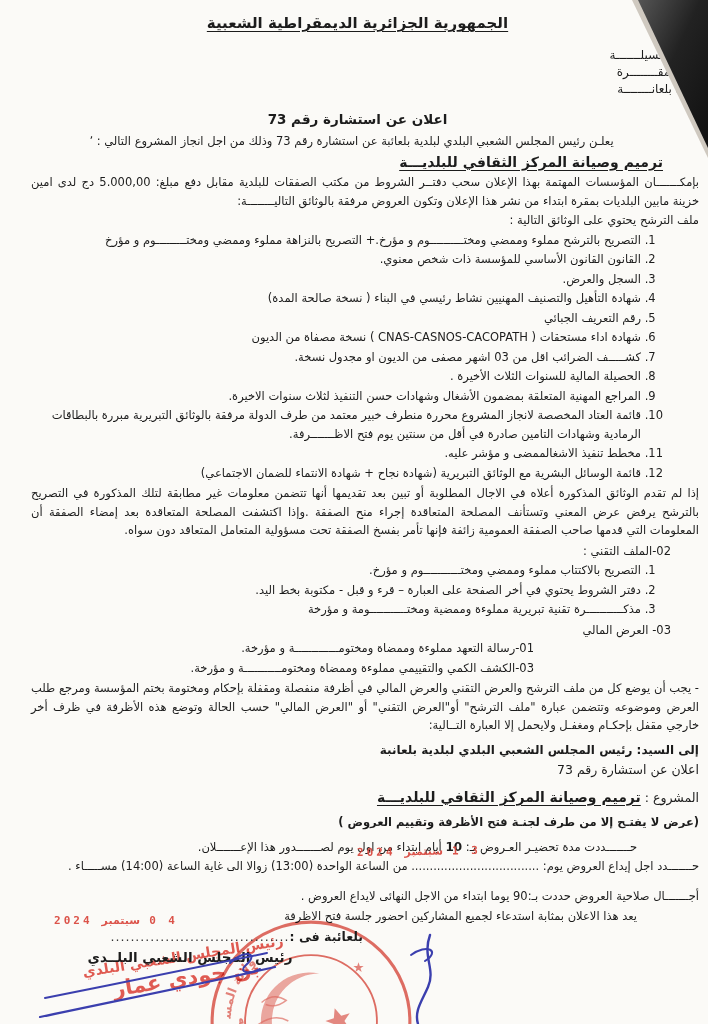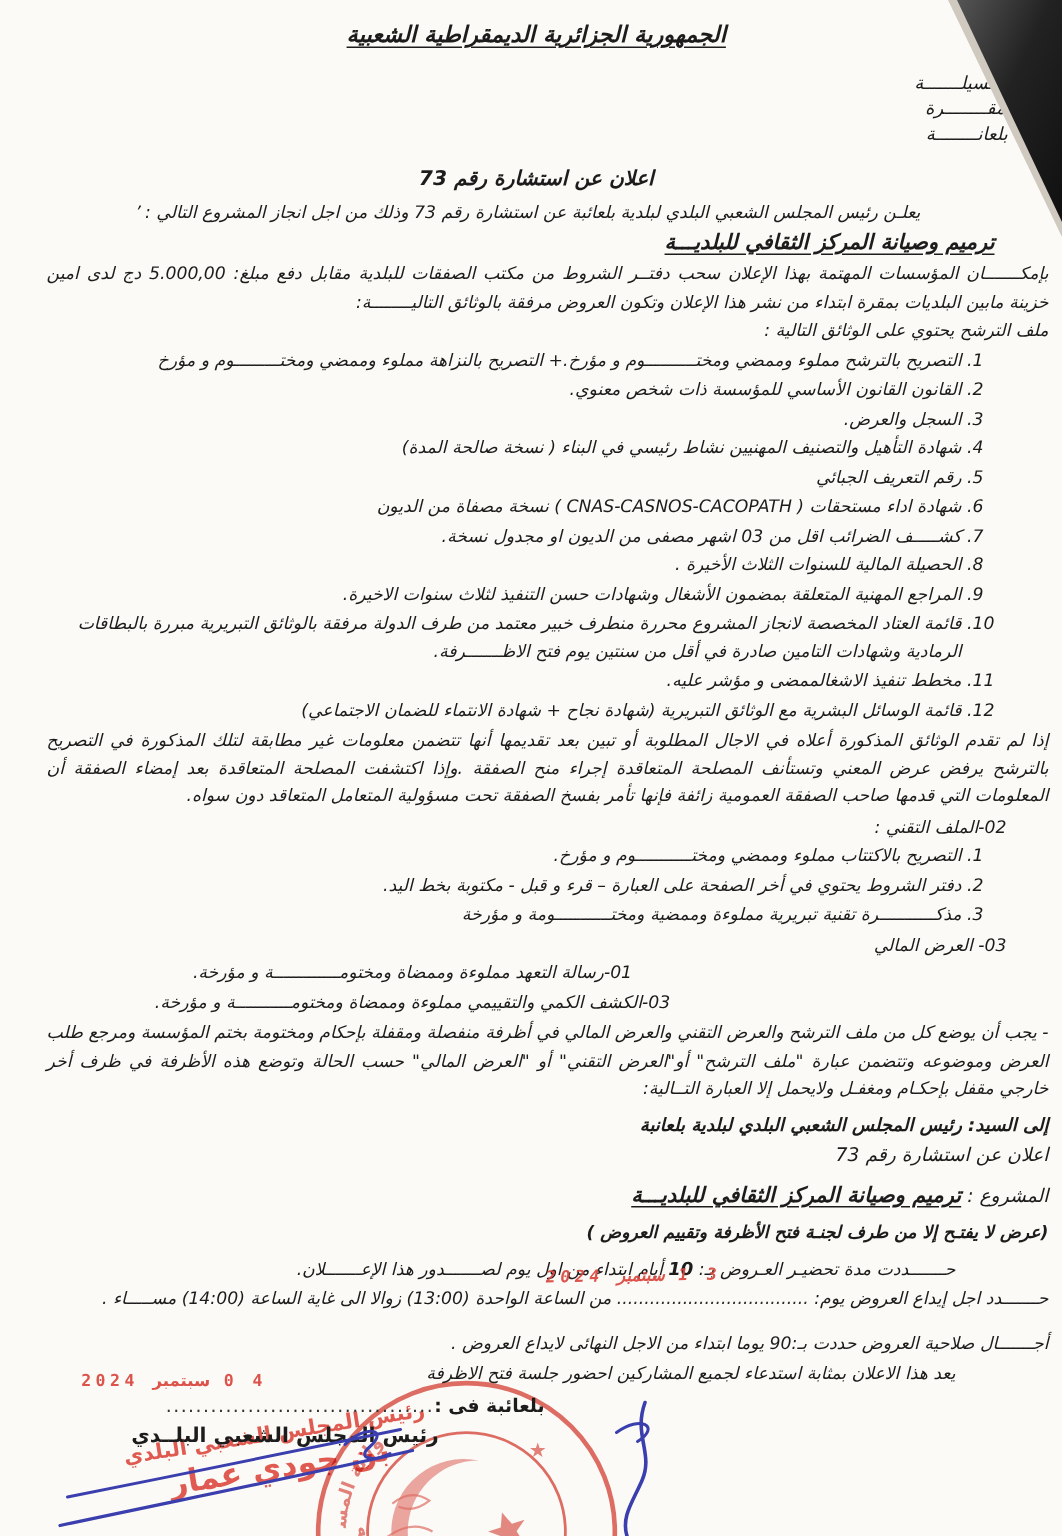--- a/index.html
+++ b/index.html
@@ -11,38 +11,38 @@
   }
   .corner-edge{
     position:absolute;top:0;right:0;width:76px;height:158px;z-index:5;
     background:#cfc9c0;clip-path:polygon(100% 0,100% 100%,0 0);
   }
   .corner-fold{
     position:absolute;top:0;right:0;width:70px;height:148px;z-index:6;
     background:linear-gradient(115deg,#555 0%,#222 45%,#101010 100%);
     clip-path:polygon(100% 0,100% 100%,0 0);
   }
-  .doc{position:relative;padding:8px 9px 0 16px;font-size:11.5px;line-height:18.5px;font-style:italic;}
+  .doc{position:relative;padding:8px 9px 0 16px;font-size:11.5px;line-height:18.5px;}
   .republic-title{
     text-align:center;font-weight:700;font-size:15px;margin-top:6px;
     text-decoration:underline;text-underline-offset:3px;
   }
   .agency-block{margin-top:14px;font-size:12px;line-height:17px;text-align:right;}
   .main-title{text-align:center;font-weight:700;font-size:13.5px;margin-top:12px;}
   .intro{margin:4px 12px 0 0;text-align:center;}
   .project-title-top{
     font-weight:700;font-size:14px;margin:2px 36px 0 0;
     text-decoration:underline;text-underline-offset:3px;
   }
   .para{margin:2px 0 0 15px;text-align:justify;}
   .list-heading{margin-top:1px;}
   ol.doc-list{margin:1px 0 0 0;padding:0 58px 0 0;}
   ol.doc-list li{margin:0 0 1px 0;}
   .sub-heading{margin:2px 28px 0 0;}
-  .fin-items div{margin:0 165px 1px 0;text-align:center;}
+  .fin-items div{margin:0 165px 1px 0;}
   .center-block{text-align:right;margin-top:4px;}
   .addressee{font-weight:700;font-size:12px;margin-top:6px;}
   .consult-ref{font-size:12.5px;margin-top:2px;letter-spacing:.3px;}
   .project-line{margin-top:8px;font-size:12.5px;}
   .project-line .pname{
     font-weight:700;font-size:14px;text-decoration:underline;text-underline-offset:3px;
   }
   .open-notice{font-weight:700;font-size:11.5px;margin-top:6px;}
   .prep-line{margin:6px 62px 0 0;}
   .prep-line b{font-size:12px;}

